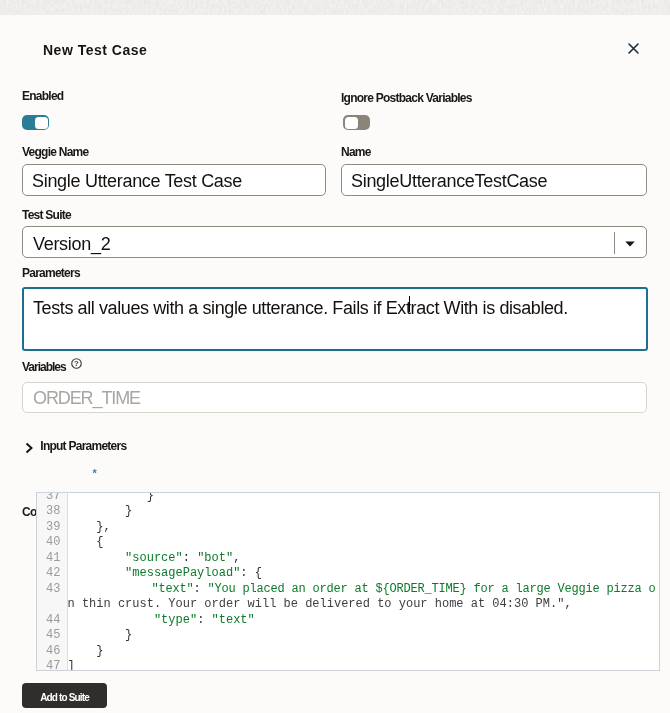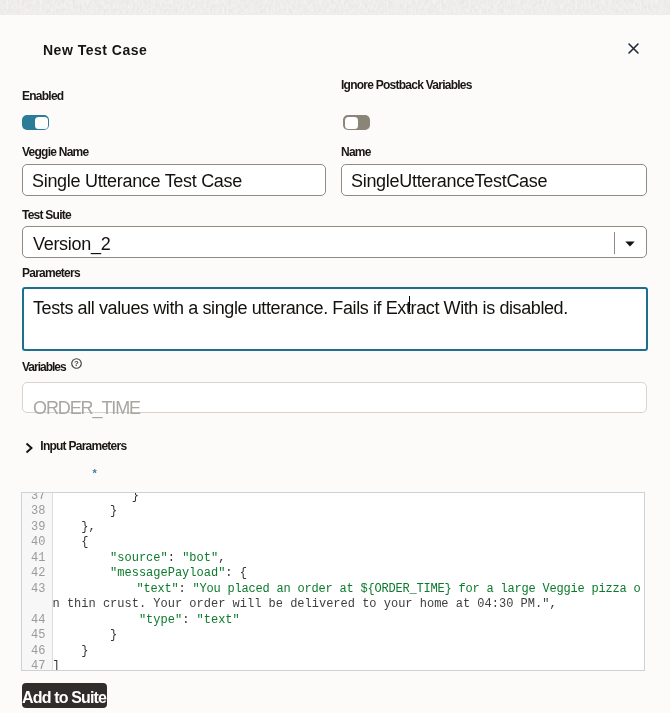--- a/index.html
+++ b/index.html
@@ -28,21 +28,21 @@
     <rect y="0" width="670" height="14" filter="url(#n2)" opacity="0.8"></rect>
   </svg>
 
   <div class="abs" style="left:23px;top:41.5px;font-size:14px;font-weight:bold;color:#161513;letter-spacing:0.5px;line-height:normal;padding-left:20px;">New Test Case</div>
 
   <svg class="abs" style="left:627px;top:42px" width="13" height="13" viewBox="0 0 13 13">
     <path d="M2 2 L11 11 M11 2 L2 11" stroke="#1d2b3a" stroke-width="1.6" stroke-linecap="round"></path>
   </svg>
 
   <div class="lbl" style="left:22px;top:89px;text-align:center;">Enabled</div>
-  <div class="lbl" style="left:341px;top:78px;">Ignore Postback Variables</div>
+  <div class="lbl" style="left:341px;top:91px;">Ignore Postback Variables</div>
 
   <div class="abs" style="left:22px;top:115.3px;width:27.4px;height:15px;background:#2b7c96;border-radius:5px;"></div>
   <div class="abs" style="left:35.2px;top:116.6px;width:12.6px;height:12.4px;background:#fff;border-radius:3.5px;"></div>
 
   <div class="abs" style="left:343px;top:115.3px;width:27.4px;height:15px;background:#8b8478;border-radius:5px;"></div>
   <div class="abs" style="left:345.4px;top:116.6px;width:12.3px;height:12.4px;background:#fff;border-radius:3.5px;"></div>
 
   <div class="lbl" style="left:22px;top:144.6px;">Veggie Name</div>
   <div class="lbl" style="left:341px;top:144.6px;text-align:center;">Name</div>
 
@@ -63,31 +63,31 @@
   <div class="abs" style="left:22px;top:286.6px;width:625.5px;height:64px;background:#fff;border:2px solid #1d6f8e;border-radius:3px;box-sizing:border-box;"></div>
   <div class="itxt" style="left:33px;top:297.8px;letter-spacing:-0.4px;">Tests all values with a single utterance. Fails if Extract With is disabled.</div>
   <div class="abs" id="cursor" style="left:408.8px;top:296px;width:1.3px;height:15.5px;background:#000;"></div>
 
   <div class="lbl" style="left:22px;top:360.4px;letter-spacing:-1px;">Variables</div>
   <svg class="abs" style="left:71px;top:357.8px" width="11" height="11" viewBox="0 0 12 12">
     <circle cx="6" cy="6" r="5.2" fill="none" stroke="#3f3b36" stroke-width="1.25"></circle>
     <text x="6" y="8.8" text-anchor="middle" font-family="Liberation Sans" font-size="8.5" font-weight="bold" fill="#3f3b36">?</text>
   </svg>
   <div class="abs" style="left:22px;top:382.4px;width:625px;height:31px;background:#fff;border:1px solid #d8d4cd;border-radius:5px;box-sizing:border-box;"></div>
-  <div class="itxt" style="left:33px;top:388px;color:#a9a5a0;letter-spacing:-1.1px;margin-top:10px;">ORDER_TIME</div>
+  <div class="itxt" style="left:33px;top:388px;color:#a9a5a0;letter-spacing:-1.1px;">ORDER_TIME</div>
 
   <svg class="abs" style="left:25px;top:441.5px" width="8" height="12" viewBox="0 0 8 12">
     <path d="M1.5 1.5 L6.5 6 L1.5 10.5" fill="none" stroke="#15110c" stroke-width="1.9"></path>
   </svg>
   <div class="lbl" style="left:40.3px;top:439.3px;">Input Parameters</div>
 
   <div class="lbl" style="left:22px;top:473.3px;margin-top:32px;">Conversation</div>
   <div class="abs" style="left:92.5px;top:467px;font-size:11px;font-weight:700;color:#3e7fa6;">*</div>
 
-  <div class="abs" id="editor" style="left:21px;top:492px;width:624px;height:179px;background:#fff;border:1px solid #ccd2d8;box-sizing:border-box;overflow:hidden;">
+  <div class="abs" id="editor" style="left:36px;top:492px;width:624px;height:179px;background:#fff;border:1px solid #ccd2d8;box-sizing:border-box;overflow:hidden;">
     <div class="abs" style="left:0;top:0;width:29.5px;height:179px;background:#f7f7f7;border-right:1px solid #ddd;"></div>
     <pre id="gut" style="position:absolute;left:0px;top:-4.4px;margin:0;width:23.5px;text-align:right;
         font-family:'Liberation Mono',monospace;font-size:12px;line-height:15.5px;color:#9b9b9b;">37
 38
 39
 40
 41
 42
 43
 
@@ -104,13 +104,13 @@
         <span style="color:#0b7a2b">"messagePayload"</span>: {
 <span style="letter-spacing:-0.2px">            <span style="color:#0b7a2b">"text"</span>: <span style="color:#0b7a2b">"You placed an order at ${ORDER_TIME} for a large Veggie pizza o</span></span>
 <span style="color:#404040">n thin crust. Your order will be delivered to your home at 04:30 PM."</span>,
             <span style="color:#0b7a2b">"type"</span>: <span style="color:#0b7a2b">"text"</span>
         }
     }
 ]</pre>
   </div>
 
   <div class="abs" style="left:22px;top:683px;width:85px;height:25px;background:#312d2a;border-radius:4px;"></div>
-  <div class="abs" style="left:22px;top:684.5px;width:85px;height:25px;line-height:25px;font-size:16px;font-weight:600;color:#fff;letter-spacing:-0.85px;">Add to Suite</div>
+  <div class="abs" style="left:22px;top:684.5px;width:85px;height:25px;line-height:25px;text-align:center;font-size:10px;font-weight:600;color:#fff;letter-spacing:-0.85px;">Add to Suite</div>
 
 </body></html>

